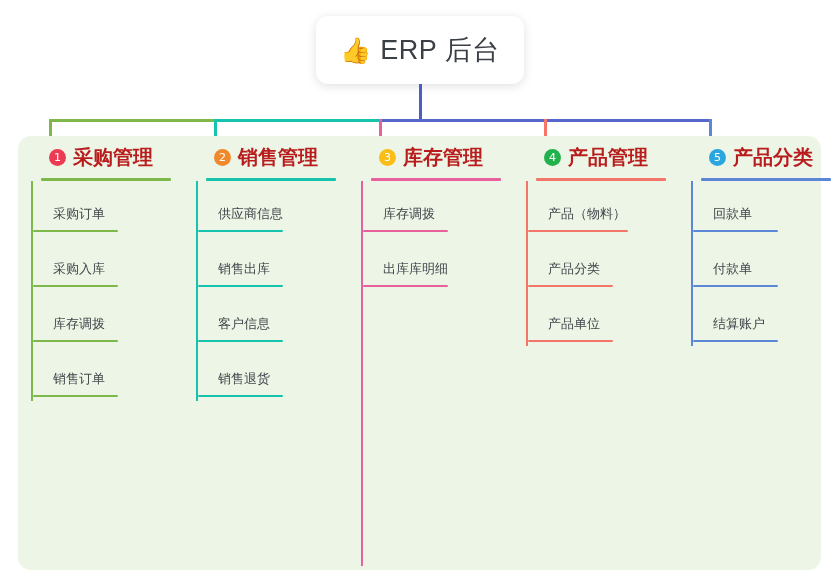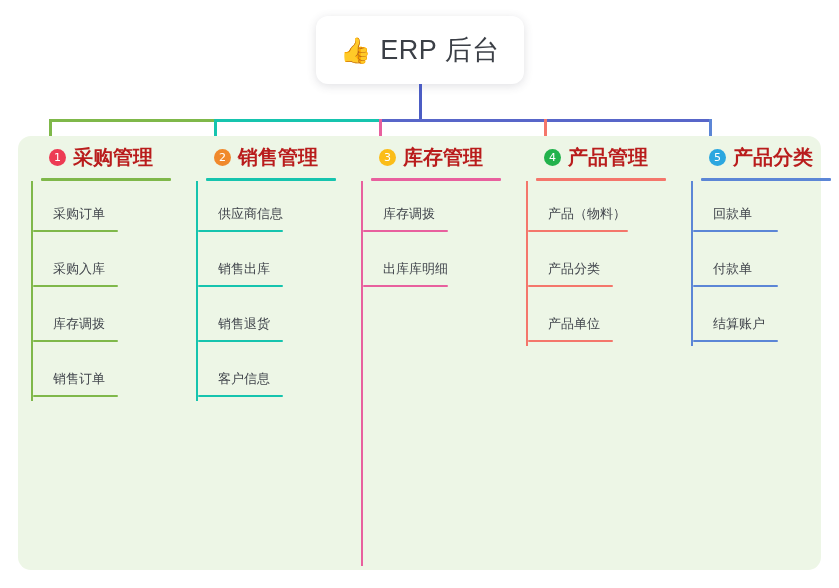--- a/index.html
+++ b/index.html
@@ -199,25 +199,25 @@
           <div class="spine" style="height: 220px;"></div>
           <div class="child">
             <span class="child-label">供应商信息</span>
             <div class="child-underline" style="background: rgb(22, 196, 174); width: 85px;"></div>
           </div>
           <div class="child">
             <span class="child-label">销售出库</span>
             <div class="child-underline" style="background: rgb(22, 196, 174); width: 85px;"></div>
           </div>
           <div class="child">
+            <span class="child-label">客户信息</span>
+            <div class="child-underline" style="background: rgb(22, 196, 174); width: 85px;"></div>
+          </div>
+          <div class="child">
             <span class="child-label">销售退货</span>
-            <div class="child-underline" style="background: rgb(22, 196, 174); width: 85px;"></div>
-          </div>
-          <div class="child">
-            <span class="child-label">客户信息</span>
             <div class="child-underline" style="background: rgb(22, 196, 174); width: 85px;"></div>
           </div>
         </div>
       </div>
       <div class="branch" style="left: 361px;">
         <div class="branch-header">
           <span class="badge" style="background: rgb(251, 189, 24);">3</span>
           <span class="branch-title">库存管理</span>
         </div>
         <div class="branch-underline" style="background: rgb(232, 96, 158);"></div>

